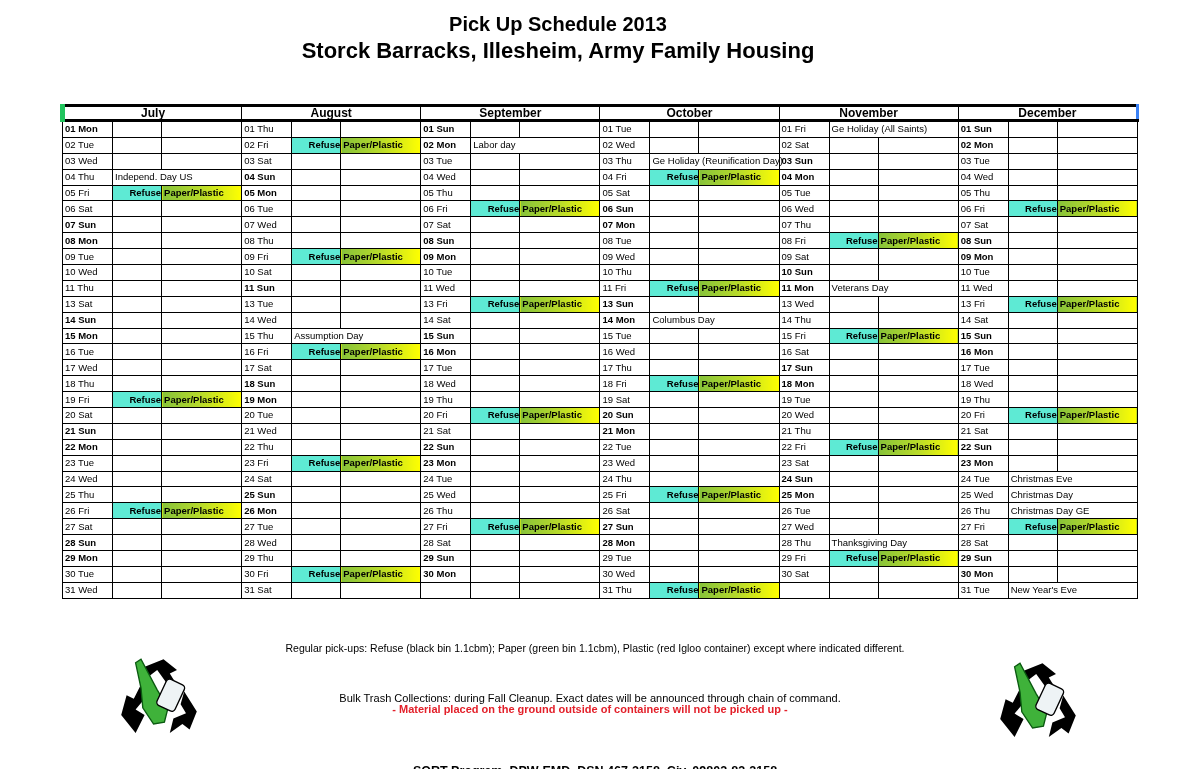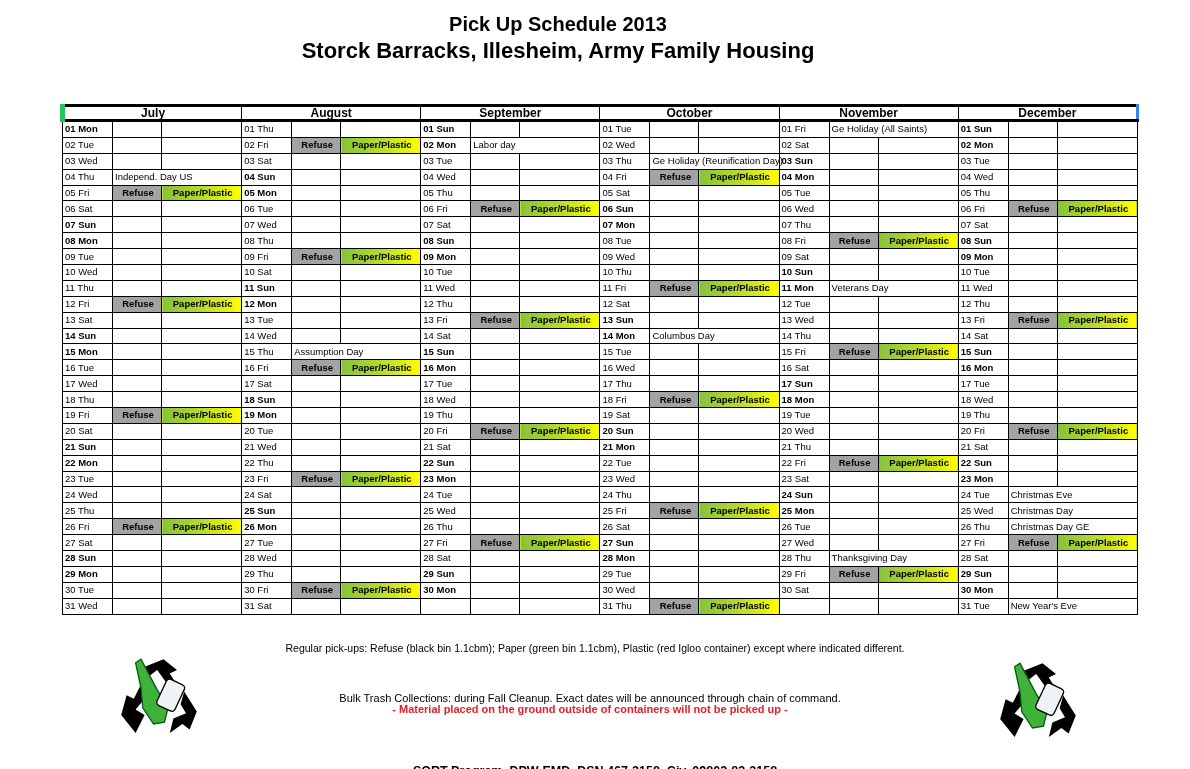--- a/index.html
+++ b/index.html
@@ -5,22 +5,22 @@
   html, body { margin:0; padding:0; background:#ffffff; }
   body { width:1190px; height:769px; position:relative; overflow:hidden; font-family:"Liberation Sans", sans-serif; color:#000; }
   .title1 { position:absolute; left:0; width:1116px; top:13px; text-align:center; font-size:20px; font-weight:bold; }
   .title2 { position:absolute; left:0; width:1116px; top:38px; text-align:center; font-size:22px; font-weight:bold; }
   table.sched { position:absolute; left:60px; top:104px; width:1079px; border-collapse:collapse; table-layout:fixed; }
   table.sched th { border:3px solid #000; border-left:1px solid #000; border-right:1px solid #000; font-size:12px; font-weight:bold; height:12px; padding:0; line-height:12px; }
   table.sched th:first-child { border-left:5px solid #22c55e; }
   table.sched th:last-child { border-right:3px solid #3b82f6; }
   table.sched td { border:1px solid #000; font-size:9.5px; height:14.9px; padding:0 0 0 2px; line-height:14px; white-space:nowrap; overflow:visible; }
   td.bold { font-weight:bold;margin-left:36px; }
-  td.refuse { background:#a3a3a3; font-weight:bold; text-align:center; padding:0; font-size:10px; }
-  td.paper { background:linear-gradient(to right, #86c23a 0%, #b9db2a 50%, #ffff00 100%); font-weight:bold; text-align:center; padding:0; font-size:10px; }
+  td.refuse { background:#5eead4; font-weight:bold; text-align:right; padding:0; font-size:10px; }
+  td.paper { background:linear-gradient(to right, #86c23a 0%, #b9db2a 50%, #ffff00 100%); font-weight:bold; text-align:left; padding:0; font-size:10px; }
   td.note { font-size:9px; }
   .note-line1 { position:absolute; left:0; width:1190px; top:642px; text-align:center; font-size:10.5px; }
   .note-line2 { position:absolute; left:0; width:1180px; top:667px; text-align:center; font-size:11px; font-weight:bold; color:#e3202a;margin-top:36px; }
   .note-line3 { position:absolute; left:0; width:1180px; top:692px; text-align:center; font-size:11px; }
   .note-line4 { position:absolute; left:0; width:1190px; top:764px; text-align:center; font-size:12.5px; font-weight:bold; }
   .recycle { position:absolute; width:90px; height:90px; }
   .recycle.left { left:114px; top:652px; }
   .recycle.right { left:993px; top:656px; }
 </style>
 </head>
@@ -270,40 +270,20 @@
         <td>11 Fri</td>
         <td class="refuse">Refuse</td>
         <td class="paper">Paper/Plastic</td>
         <td class="bold">11 Mon</td>
         <td colspan="2" class="note">Veterans Day</td>
         <td>11 Wed</td>
         <td></td>
         <td></td>
       </tr>
       <tr>
-        <td>12 Fri</td>
-        <td class="refuse">Refuse</td>
-        <td class="paper">Paper/Plastic</td>
-        <td class="bold">12 Mon</td>
-        <td></td>
-        <td></td>
-        <td>12 Thu</td>
-        <td></td>
-        <td></td>
-        <td>12 Sat</td>
-        <td></td>
-        <td></td>
-        <td>12 Tue</td>
-        <td></td>
-        <td></td>
-        <td>12 Thu</td>
-        <td></td>
-        <td></td>
-      </tr>
-      <tr>
         <td>13 Sat</td>
         <td></td>
         <td></td>
         <td>13 Tue</td>
         <td></td>
         <td></td>
         <td>13 Fri</td>
         <td class="refuse">Refuse</td>
         <td class="paper">Paper/Plastic</td>
         <td class="bold">13 Sun</td>

